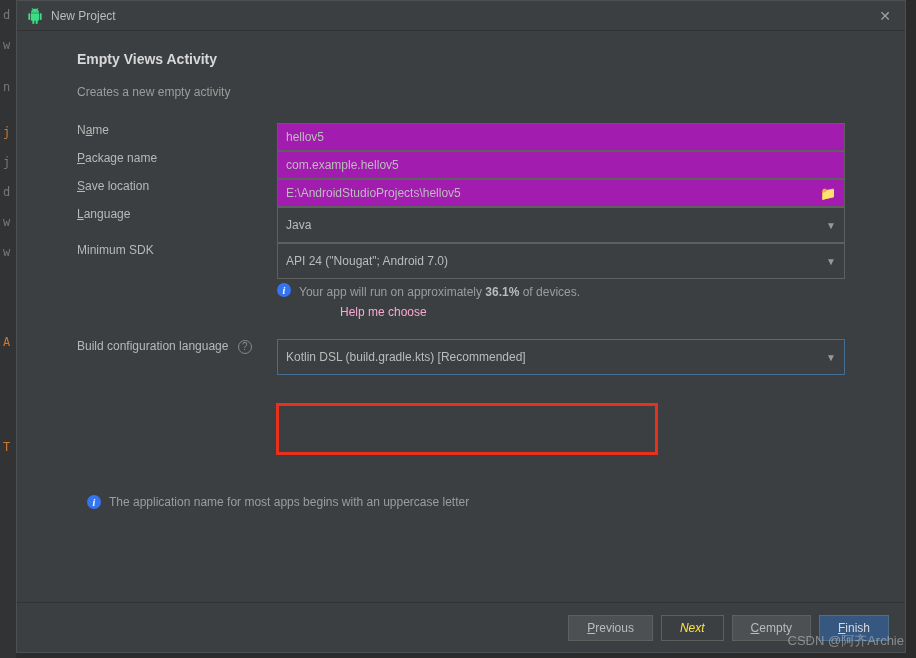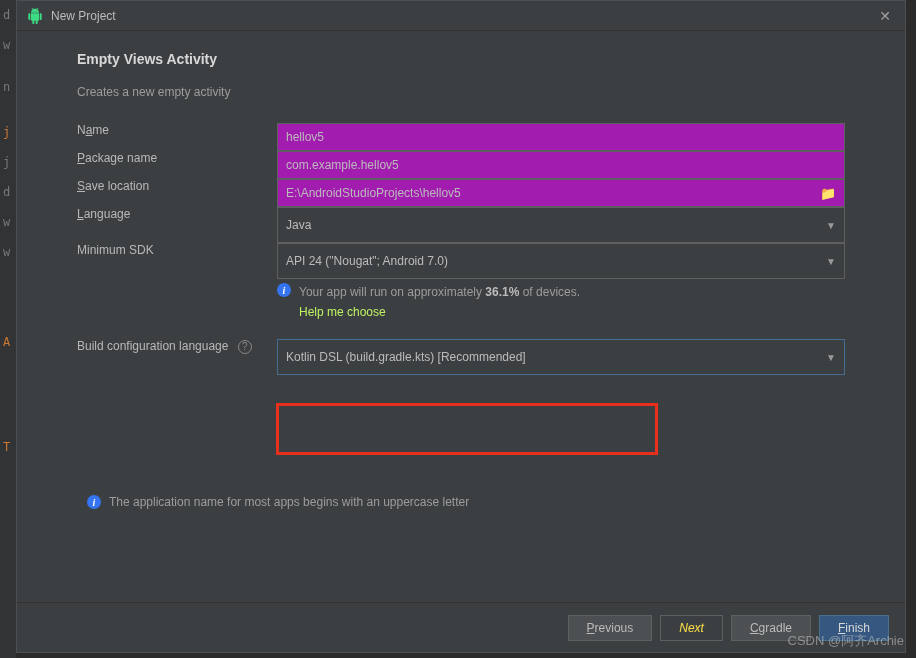--- a/index.html
+++ b/index.html
@@ -31,21 +31,21 @@
     .select { flex: 1; height: 36px; background: #3c3f41; border: 1px solid #5e6060; color: #bbbbbb; font-size: 12px; padding: 0 8px; display: flex; align-items: center; justify-content: space-between; cursor: pointer; }
     .select .chev { color: #999; font-size: 10px; }
     
     .select.highlighted { border: 1px solid #466d94; background: #3c3f41; }
     .highlight-box { position: absolute; border: 3px solid #e8301c; pointer-events: none; }
     
     .info-row { display: flex; margin-left: 200px; margin-bottom: 18px; margin-top: 4px; }
     .info-icon { width: 14px; height: 14px; border-radius: 50%; background: #3574f0; color: white; font-size: 10px; font-weight: bold; display: flex; align-items: center; justify-content: center; margin-right: 8px; flex-shrink: 0; font-style: italic; font-family: Georgia, serif; }
     .info-text { color: #9c9c9c; font-size: 12px; line-height: 1.5; }
     .info-text b { color: #bbbbbb; font-weight: bold; }
-    .info-link { color: #bef264; cursor: pointer; display: block; margin-top: 2px; }
+    .info-link { color: #f9a8d4; cursor: pointer; display: block; margin-top: 2px; margin-left: 41px; }
     
     .help-icon { width: 14px; height: 14px; border: 1px solid #888; border-radius: 50%; color: #888; font-size: 10px; display: inline-flex; align-items: center; justify-content: center; margin-left: 6px; }
     
     .bottom-info { margin-top: 120px; display: flex; align-items: center; padding-left: 10px; }
     .bottom-info .info-icon { background: #3574f0; }
     .bottom-info-text { color: #9c9c9c; font-size: 12px; }
     
     .footer { height: 50px; border-top: 1px solid #323232; display: flex; align-items: center; justify-content: flex-end; padding: 0 16px; gap: 8px; }
     .btn { height: 26px; padding: 0 18px; background: #4c5052; border: 1px solid #5e6060; color: #bbbbbb; font-size: 12px; cursor: pointer; display: flex; align-items: center; }
     .btn.disabled { color: #fde047; background: #3c3f41; cursor: default; font-style: italic; }
@@ -143,21 +143,21 @@
   </div>
 
   <div class="footer">
     <div class="btn">
         <span class="u">P</span>
         <span>revious</span>
       </div>
     <div class="btn disabled">Next</div>
     <div class="btn">
         <span class="u">C</span>
-        <span>gradle</span>
+        <span>empty</span>
       </div>
     <div class="btn primary">
         <span class="u">F</span>
         <span>inish</span>
       </div>
   </div>
 </div>
 
 <div class="highlight-box" style="left:276px; top:403px; width:382px; height:52px;"></div>
 <div class="watermark">CSDN @阿齐Archie</div>

